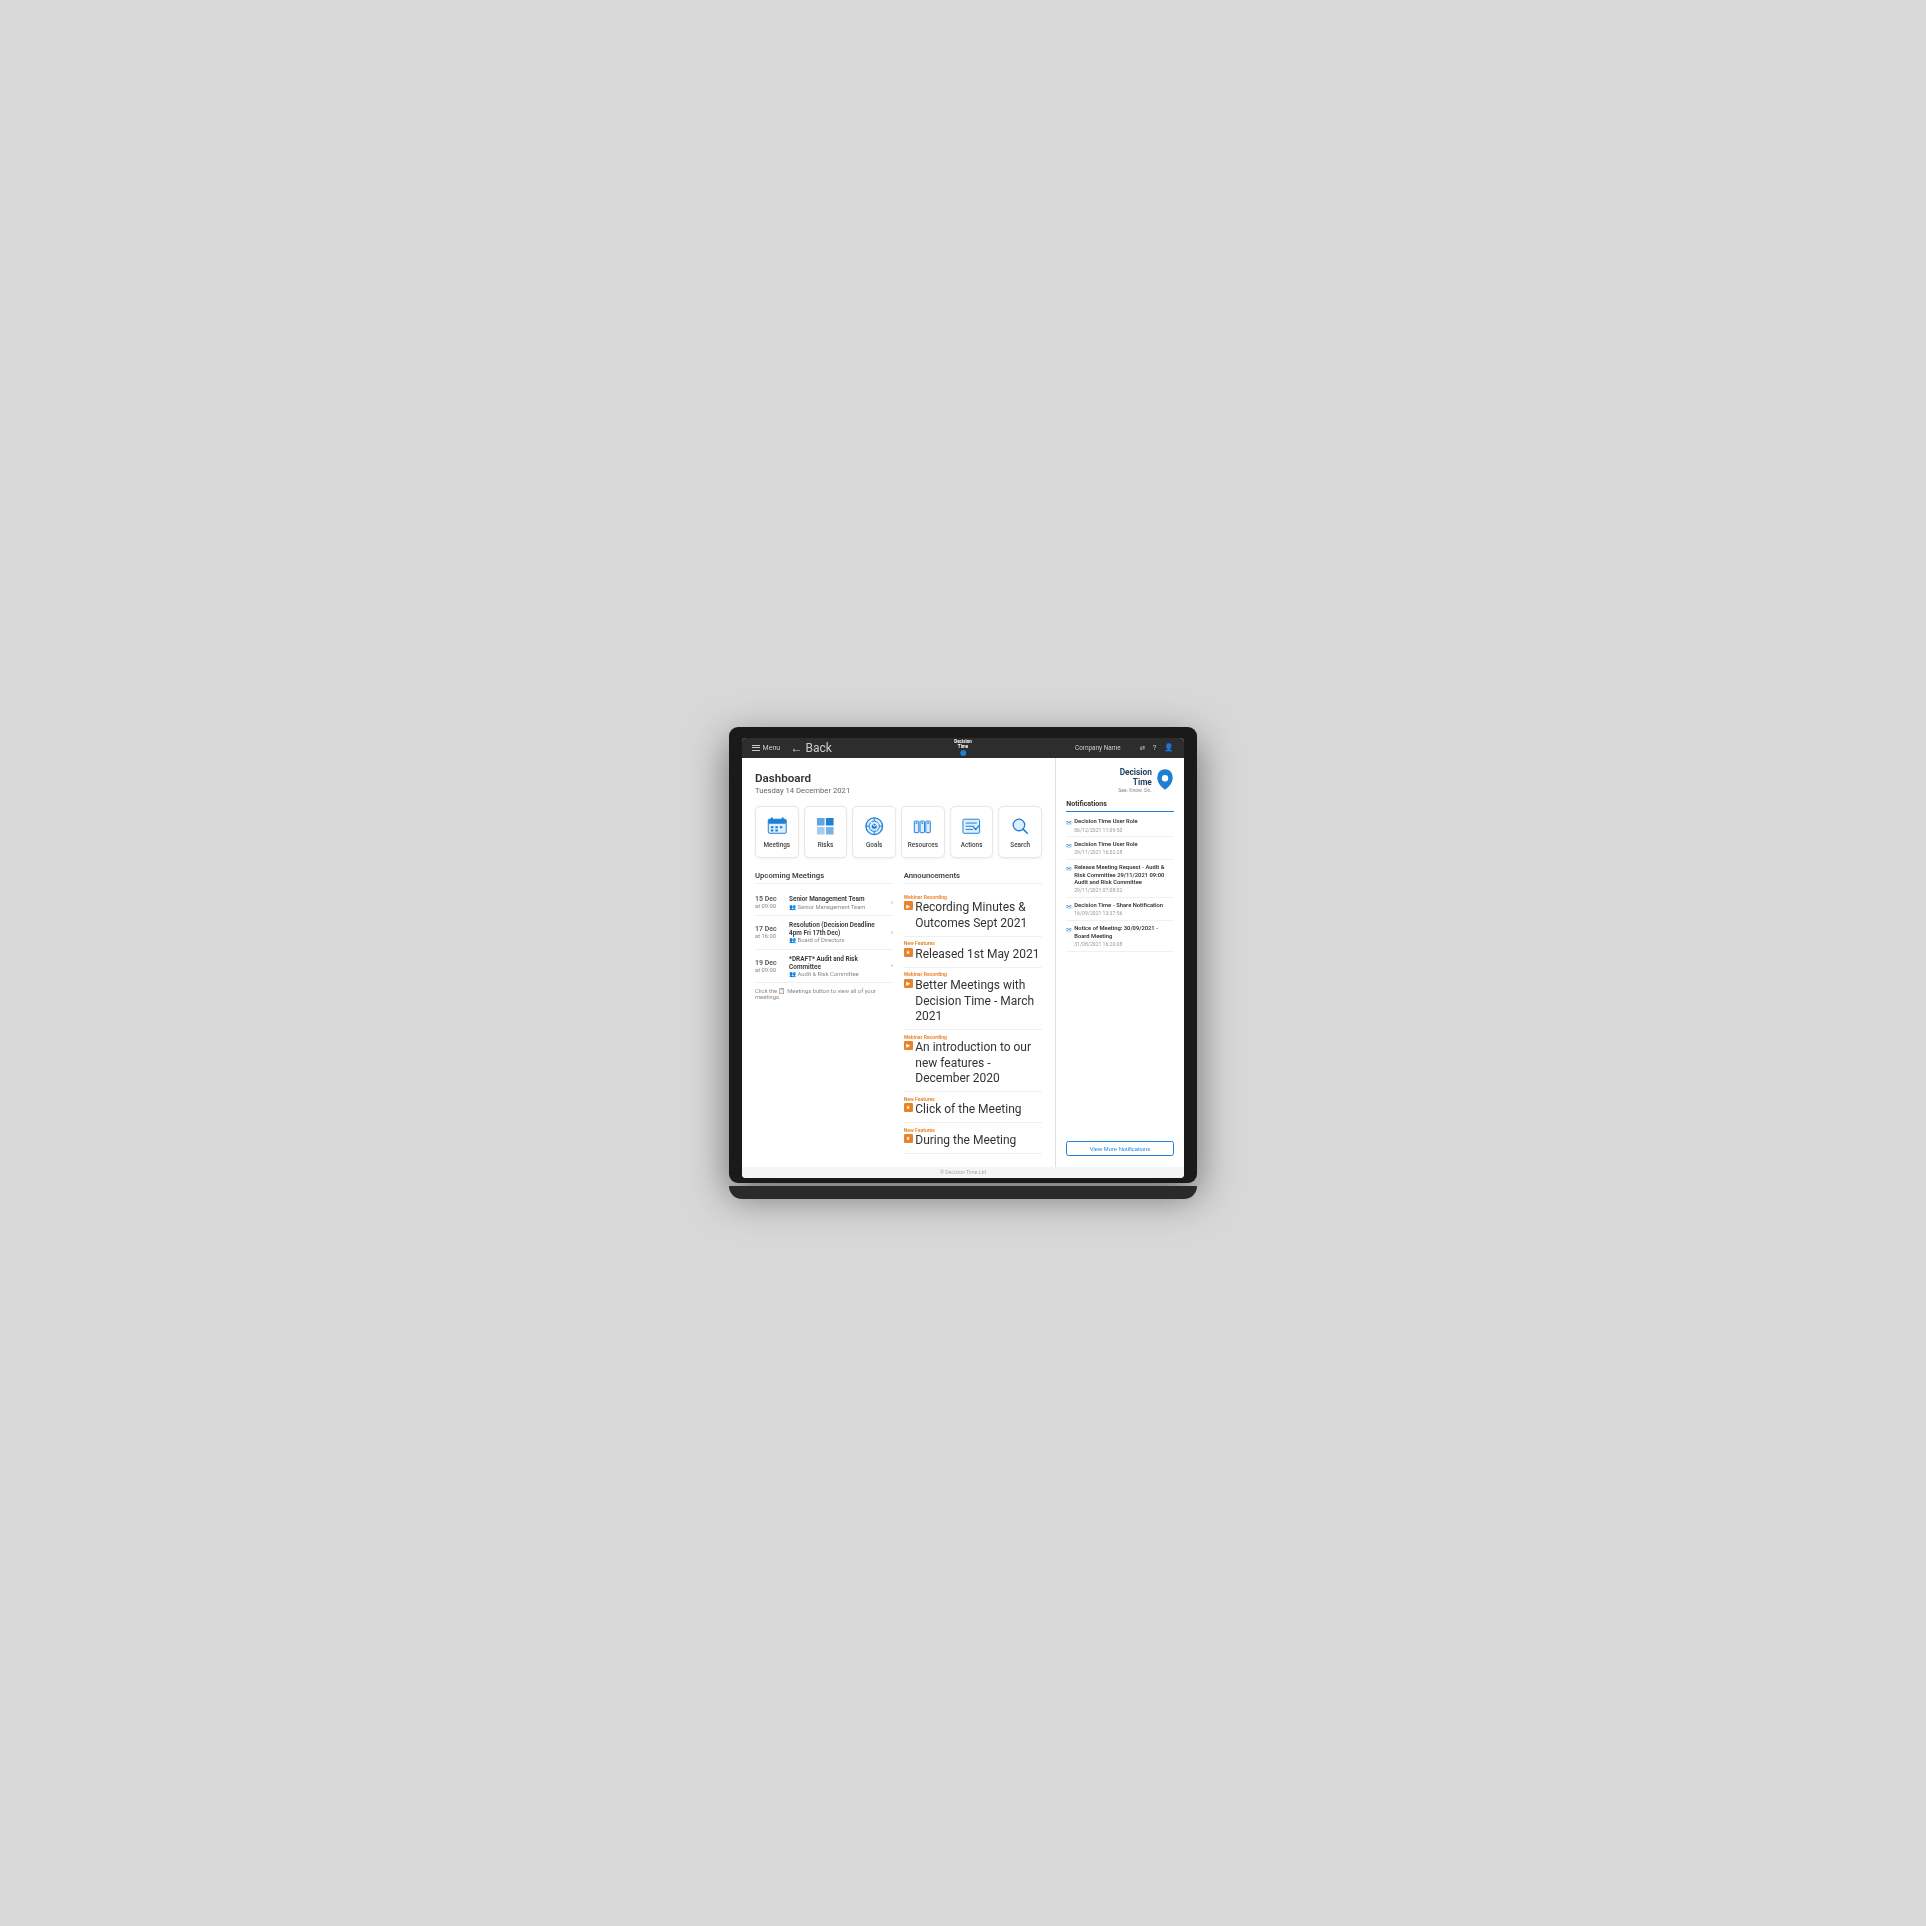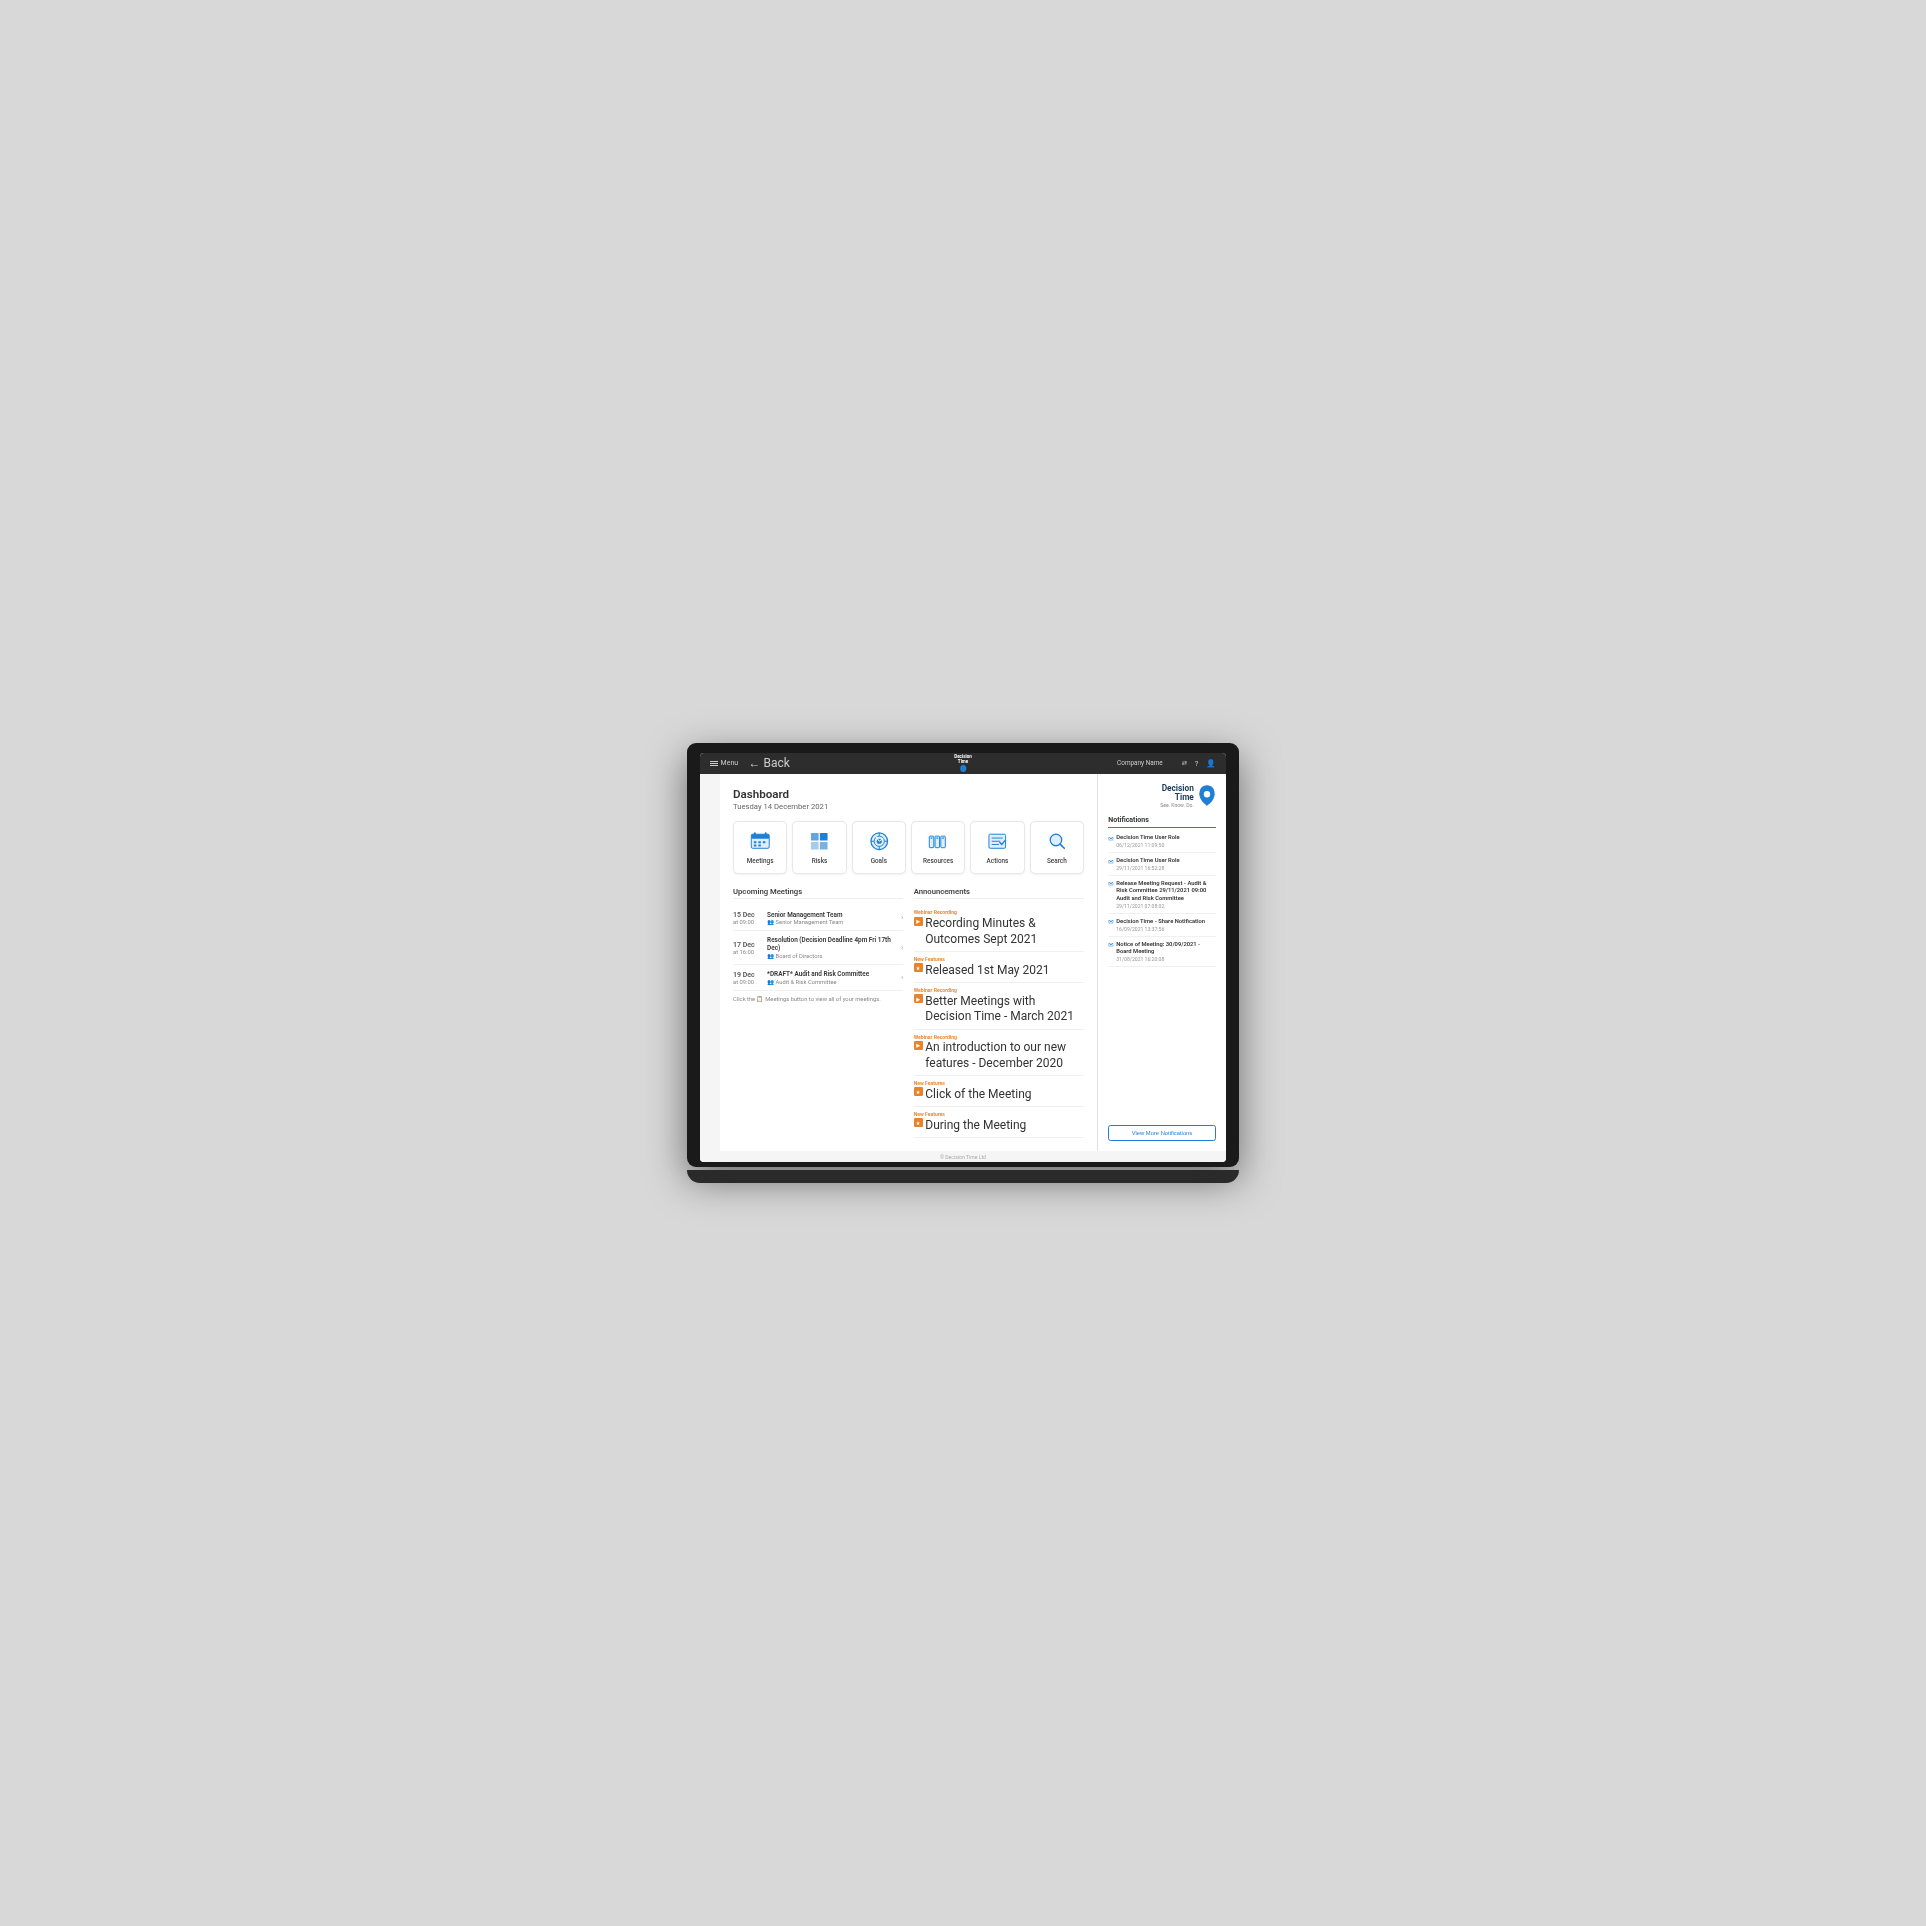--- a/index.html
+++ b/index.html
@@ -7,21 +7,21 @@
       background: #d8d8d8;
       display: flex;
       align-items: center;
       justify-content: center;
       min-height: 100vh;
       font-family: -apple-system, BlinkMacSystemFont, 'Segoe UI', Roboto, sans-serif;
     }
 
     .laptop-wrapper {
       position: relative;
-      width: 552px;
+      width: 468px;
       margin: 39px auto;
     }
 
     .laptop-body {
       background: #1a1a1a;
       border-radius: 9px;
       padding: 10.3px 13px 5.1px;
       box-shadow: 0 13px 39px rgba(0,0,0,0.5);
     }
 
@@ -115,21 +115,20 @@
       color: #ccc;
       font-size: 7.7px;
       cursor: pointer;
     }
 
     
     .main-content {
       display: flex;
       min-height: 270px;
       background: #f5f5f5;
-      padding-left: 20px;
     }
 
     
     .dashboard-area {
       flex: 1;
       background: white;
       padding: 13px;
       border-right: 0.6px solid #e0e0e0;
     }
 

